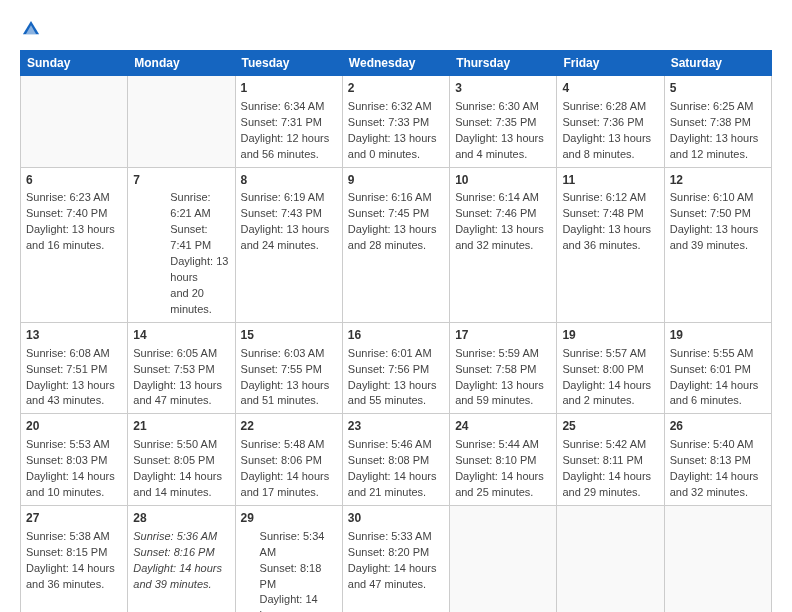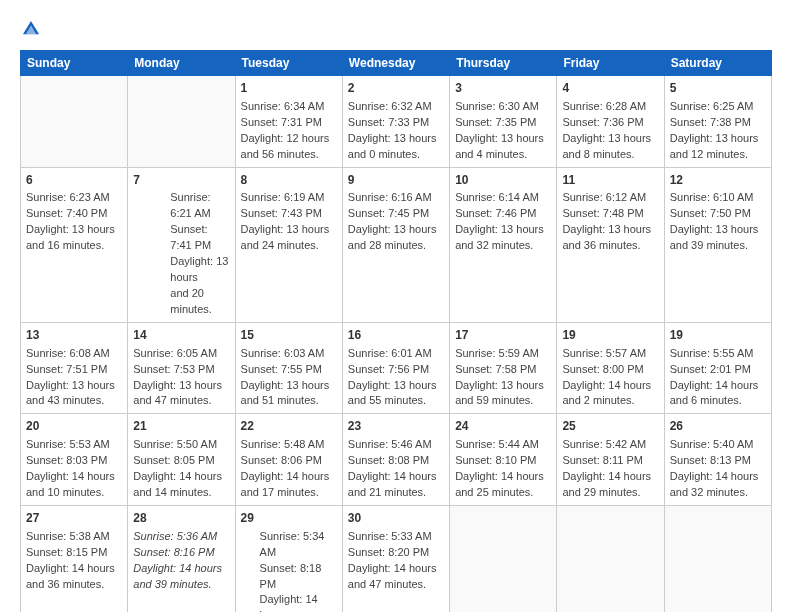--- a/index.html
+++ b/index.html
@@ -257,21 +257,21 @@
           <td>
             <span class="day-number">19</span>
             <div class="day-info" style="white-space: pre-line;">Sunrise: 5:57 AM
 Sunset: 8:00 PM
 Daylight: 14 hours
 and 2 minutes.</div>
           </td>
           <td>
             <span class="day-number">19</span>
             <div class="day-info" style="white-space: pre-line;">Sunrise: 5:55 AM
-Sunset: 2:01 PM
+Sunset: 6:01 PM
 Daylight: 14 hours
 and 6 minutes.</div>
           </td>
         </tr>
         <tr>
           <td>
             <span class="day-number">20</span>
             <div class="day-info" style="white-space: pre-line;">Sunrise: 5:53 AM
 Sunset: 8:03 PM
 Daylight: 14 hours

